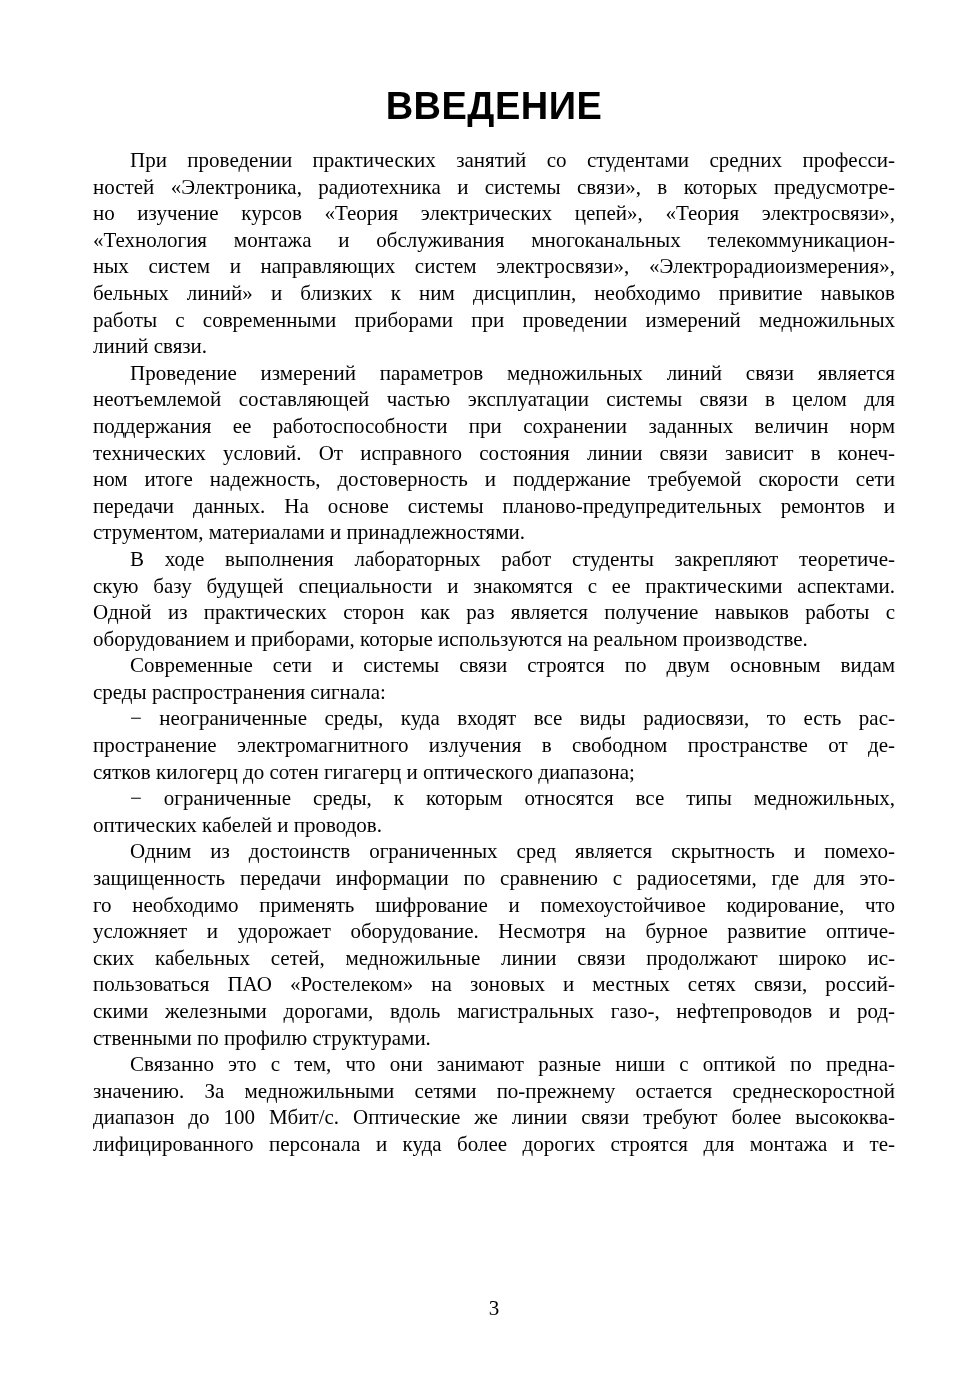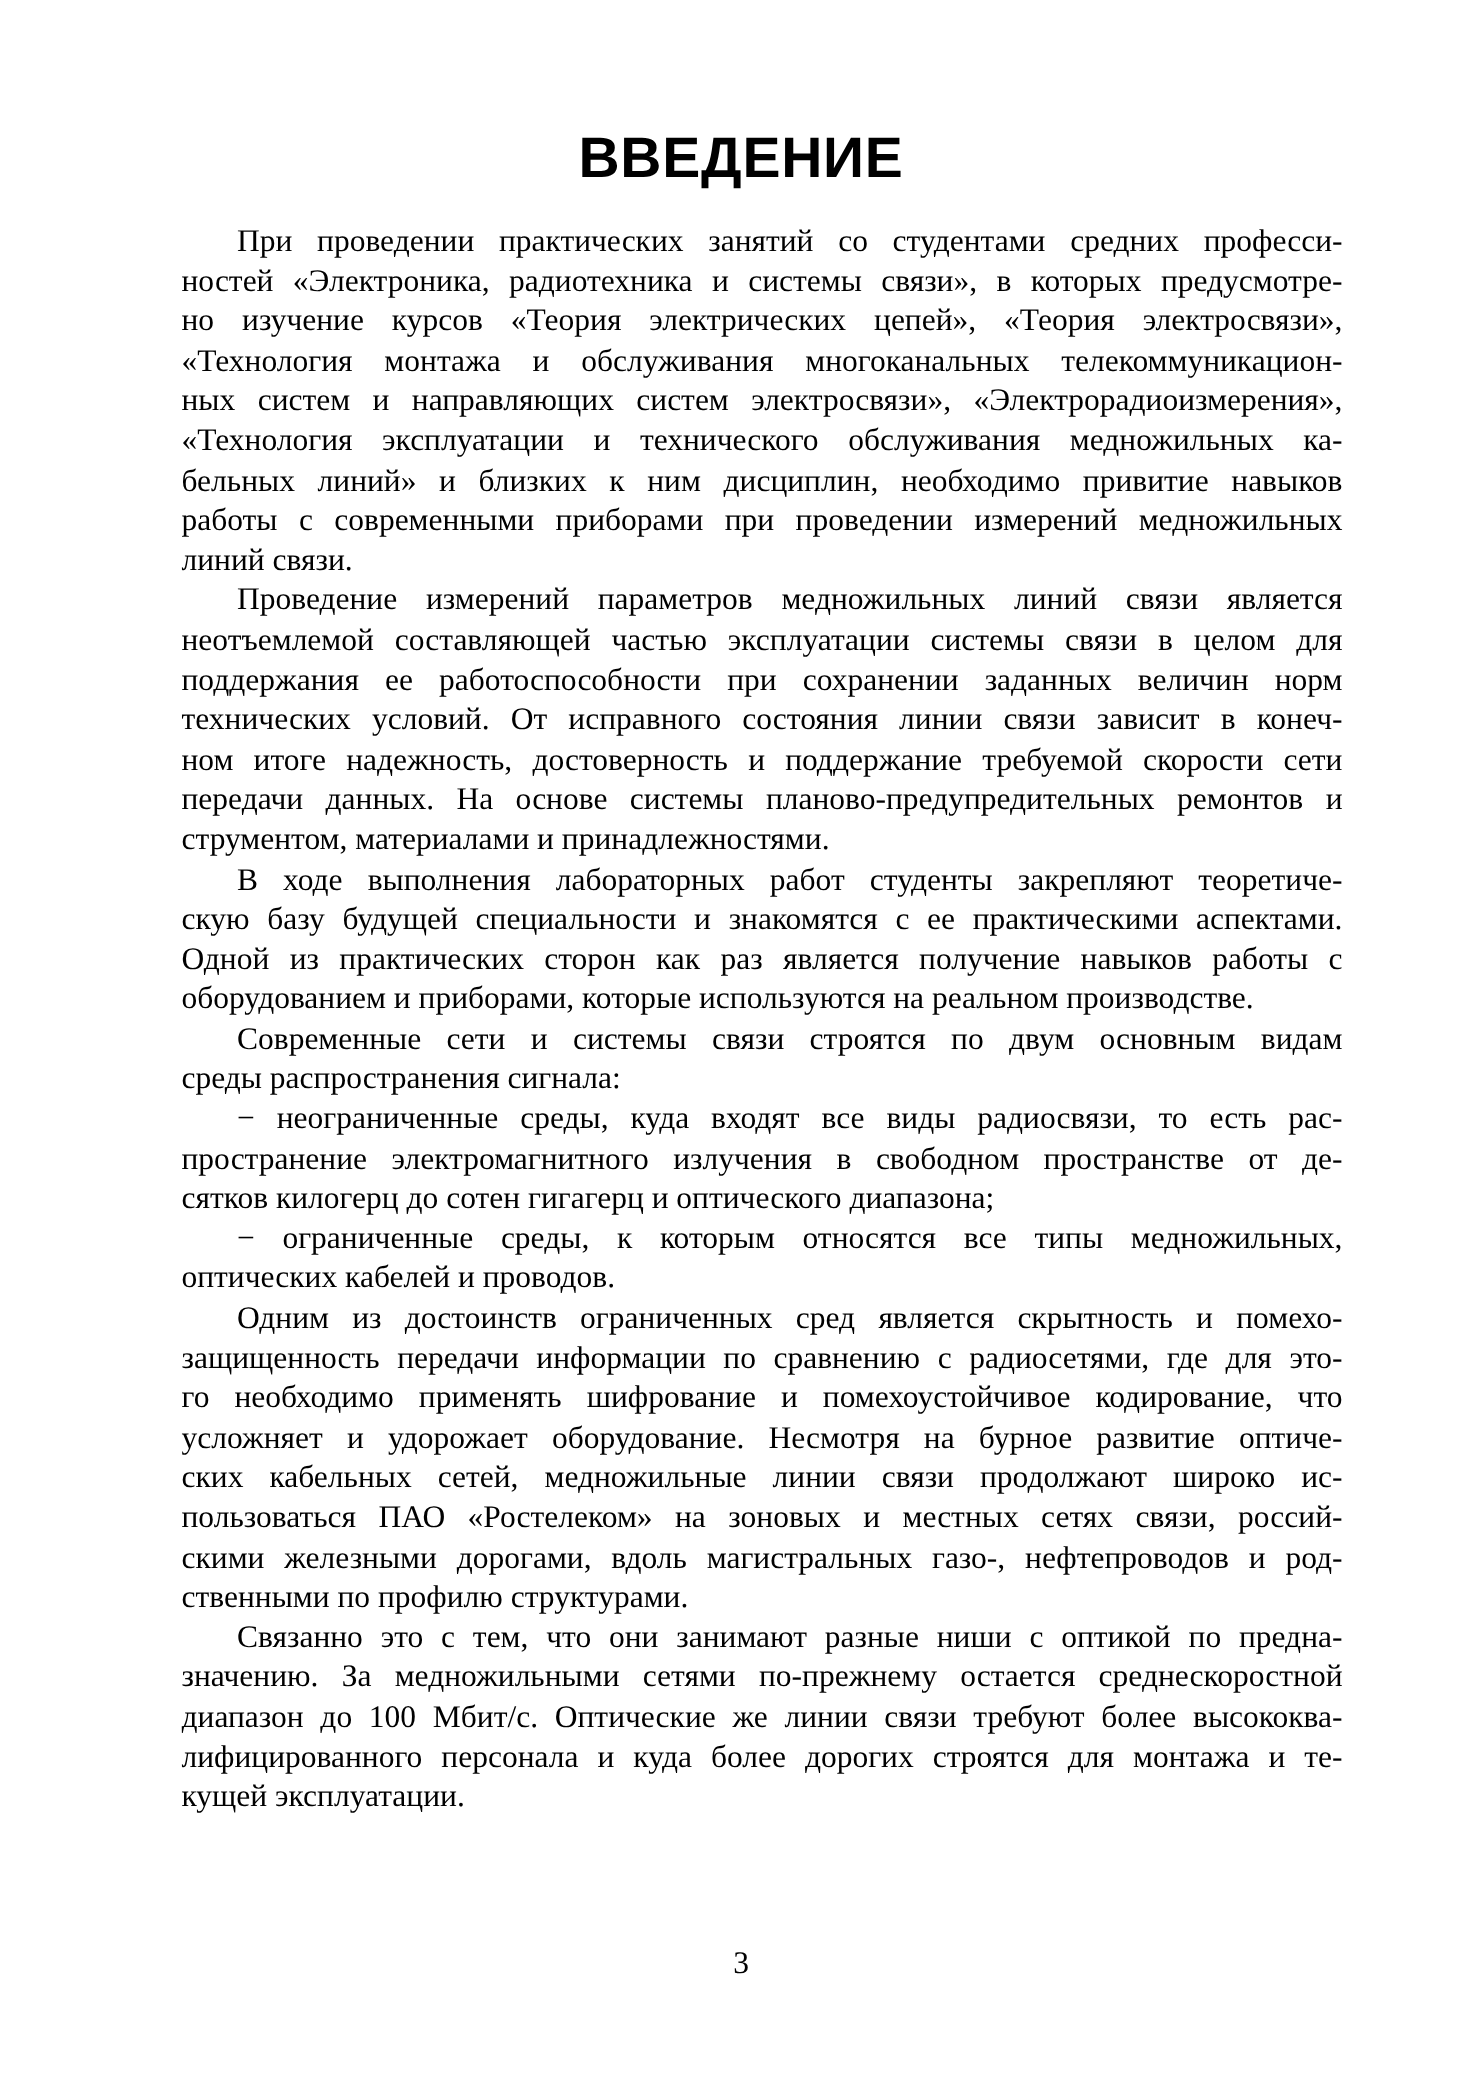--- a/index.html
+++ b/index.html
@@ -43,21 +43,20 @@
     margin: 0;
     padding: 0;
   }
   .line {
     line-height: 26.6px;
     height: 26.6px;
     overflow: hidden;
     text-align: justify;
     text-align-last: justify;
     white-space: normal;
-    margin-left: 28px;
   }
   .line.last {
     text-align-last: left;
   }
   .line.first {
     text-indent: 37px;
   }
   .page-number {
     position: absolute;
     top: 1295px;
@@ -73,21 +72,20 @@
 
 <div class="page">
   <h1 class="title">ВВЕДЕНИЕ</h1>
   <div class="body-text">
       <div class="paragraph">
         <div class="line first">При проведении практических занятий со студентами средних професси-</div>
         <div class="line">ностей «Электроника, радиотехника и системы связи», в которых предусмотре-</div>
         <div class="line">но изучение курсов «Теория электрических цепей», «Теория электросвязи»,</div>
         <div class="line">«Технология монтажа и обслуживания многоканальных телекоммуникацион-</div>
         <div class="line">ных систем и направляющих систем электросвязи», «Электрорадиоизмерения»,</div>
-        <div class="line">«Технология эксплуатации и технического обслуживания медножильных ка-</div>
         <div class="line">бельных линий» и близких к ним дисциплин, необходимо привитие навыков</div>
         <div class="line">работы с современными приборами при проведении измерений медножильных</div>
         <div class="line last">линий связи.</div>
       </div>
       <div class="paragraph">
         <div class="line first">Проведение измерений параметров медножильных линий связи является</div>
         <div class="line">неотъемлемой составляющей частью эксплуатации системы связи в целом для</div>
         <div class="line">поддержания ее работоспособности при сохранении заданных величин норм</div>
         <div class="line">технических условий. От исправного состояния линии связи зависит в конеч-</div>
         <div class="line">ном итоге надежность, достоверность и поддержание требуемой скорости сети</div>
@@ -121,17 +119,16 @@
         <div class="line">ских кабельных сетей, медножильные линии связи продолжают широко ис-</div>
         <div class="line">пользоваться ПАО «Ростелеком» на зоновых и местных сетях связи, россий-</div>
         <div class="line">скими железными дорогами, вдоль магистральных газо-, нефтепроводов и род-</div>
         <div class="line last">ственными по профилю структурами.</div>
       </div>
       <div class="paragraph">
         <div class="line first">Связанно это с тем, что они занимают разные ниши с оптикой по предна-</div>
         <div class="line">значению. За медножильными сетями по-прежнему остается среднескоростной</div>
         <div class="line">диапазон до 100 Мбит/с. Оптические же линии связи требуют более высококва-</div>
         <div class="line">лифицированного персонала и куда более дорогих строятся для монтажа и те-</div>
-        <div class="line last">кущей эксплуатации.</div>
       </div>
     </div>
   <div class="page-number">3</div>
 </div>
 
 </body></html>

